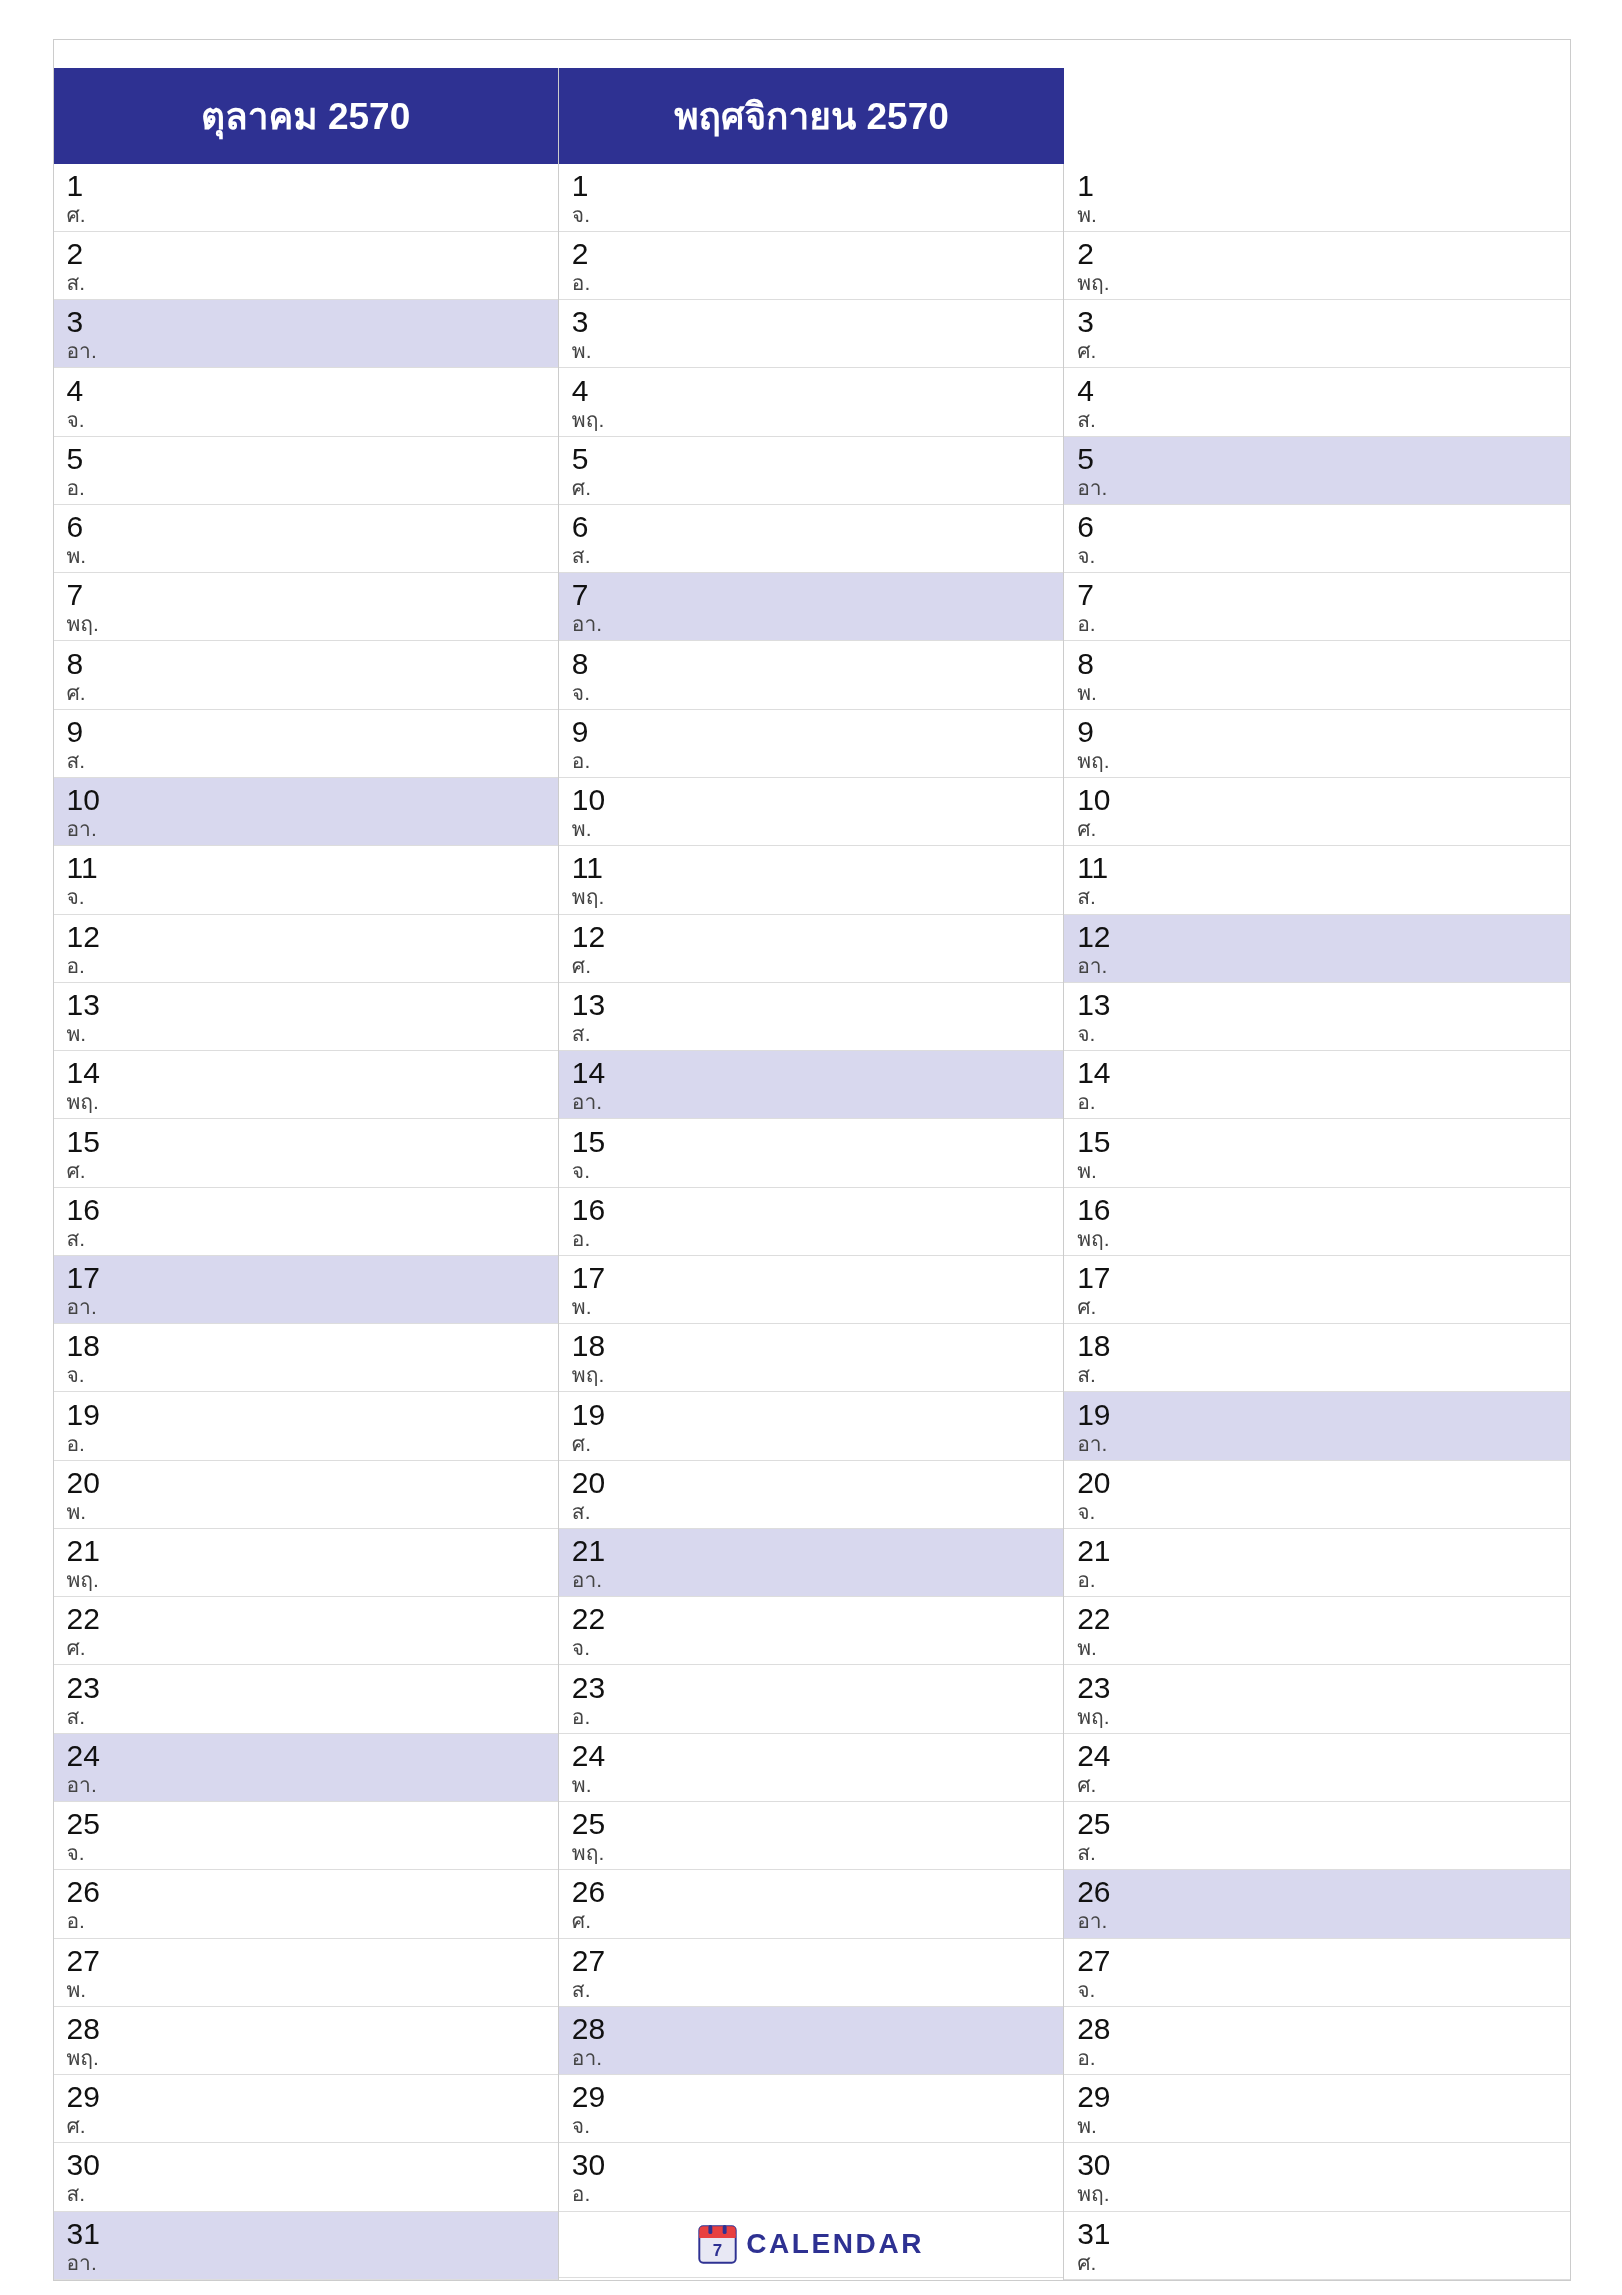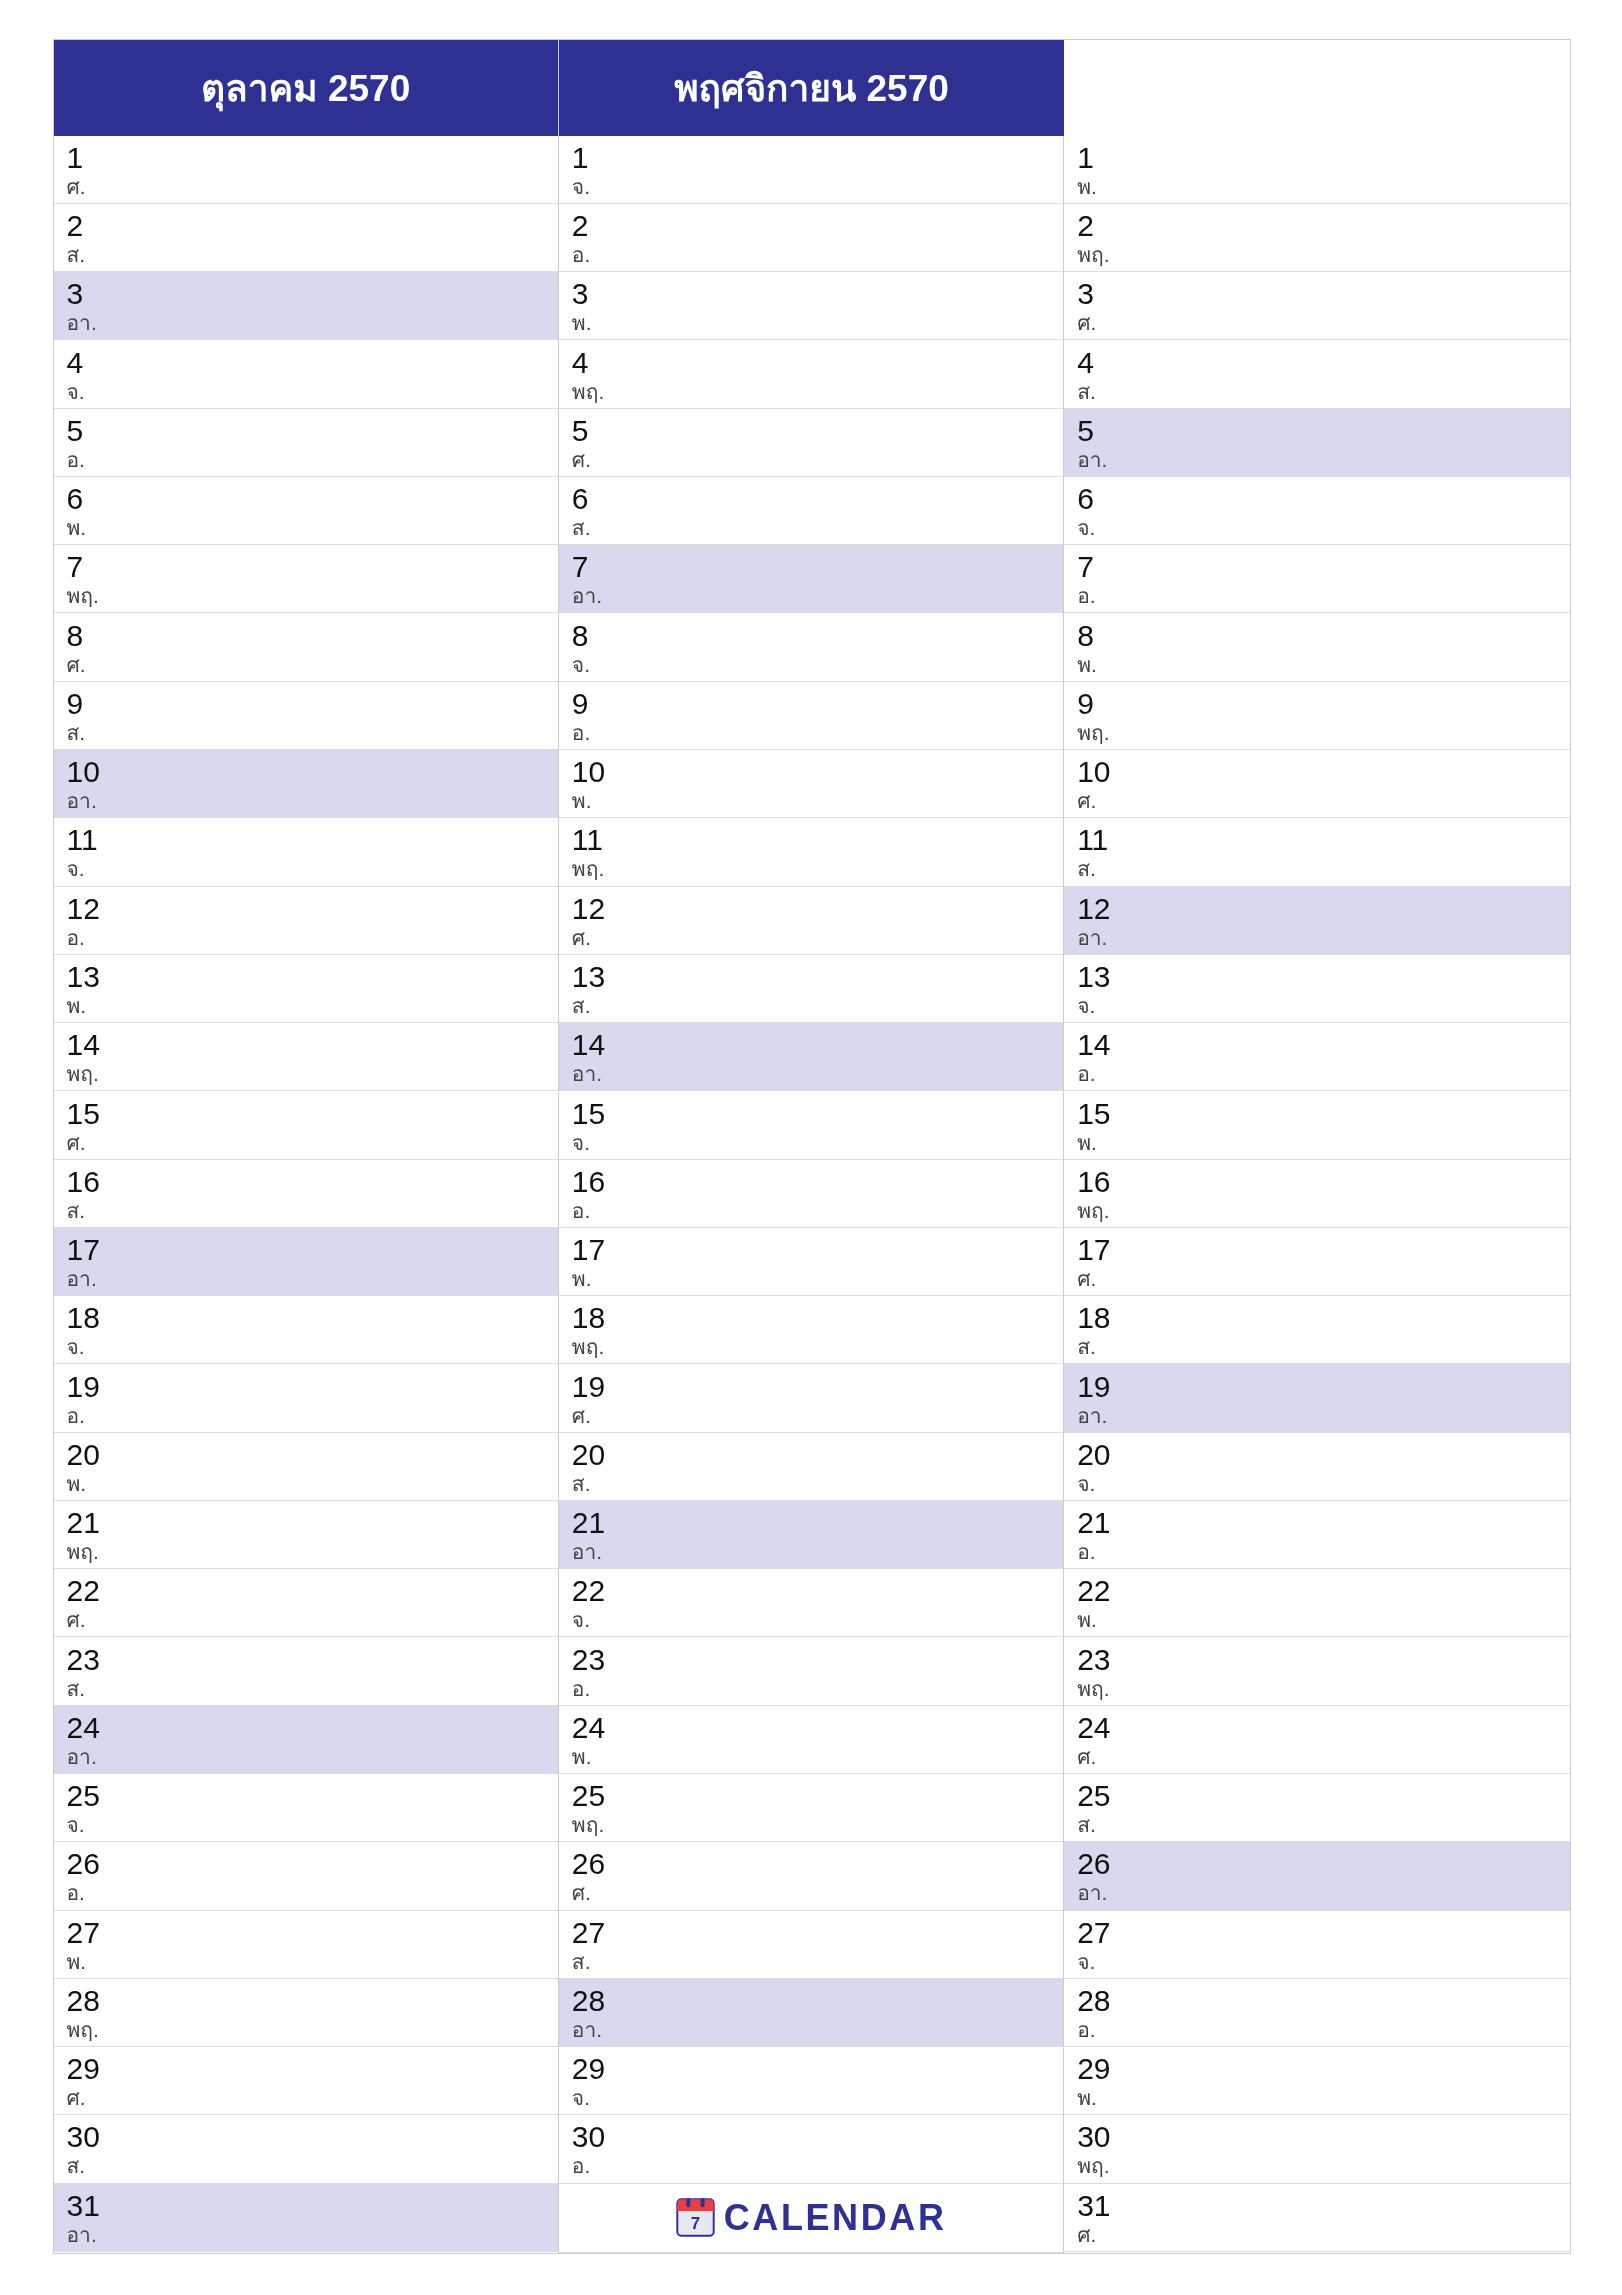--- a/index.html
+++ b/index.html
@@ -23,20 +23,21 @@
       grid-template-columns: 1fr 1fr 1fr;
     }
     .month-header {
       background: #2e3192;
       color: #fff;
       text-align: center;
       font-size: 37px;
       font-weight: bold;
       padding: 18.3px 6.5px;
       border-right: 1.3px solid #ccc;
+      margin-top: 28px;
     }
     .month-header:last-child {
       border-right: none;
     }
     .days-grid {
       display: grid;
       grid-template-columns: 1fr 1fr 1fr;
     }
     .month-col {
       border-right: 1.3px solid #ccc;
@@ -75,21 +76,21 @@
       padding: 13px;
       min-height: 47px;
       border-bottom: 0.7px solid #ddd;
     }
     .logo-icon {
       width: 39px;
       height: 39px;
       margin-right: 9.2px;
     }
     .logo-text {
-      font-size: 36px;
+      font-size: 28px;
       font-weight: bold;
       color: #2e3192;
       letter-spacing: 2.6px;
     }
   </style>
 </head>
 <body>
 
 <div class="calendar-container">
   <div class="header-row">

